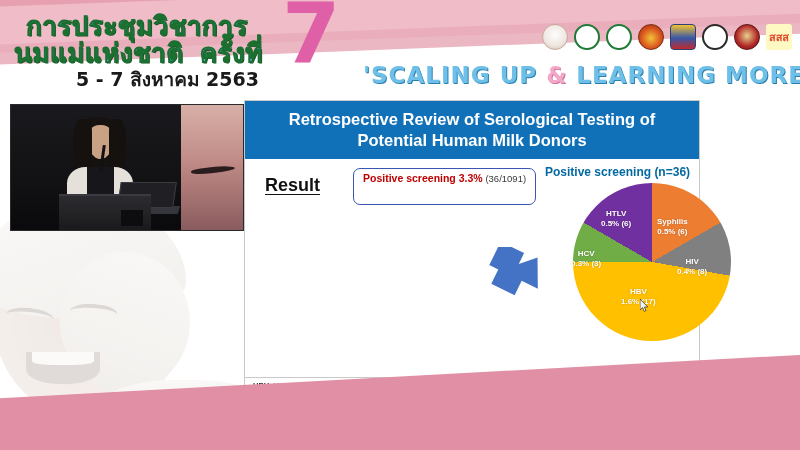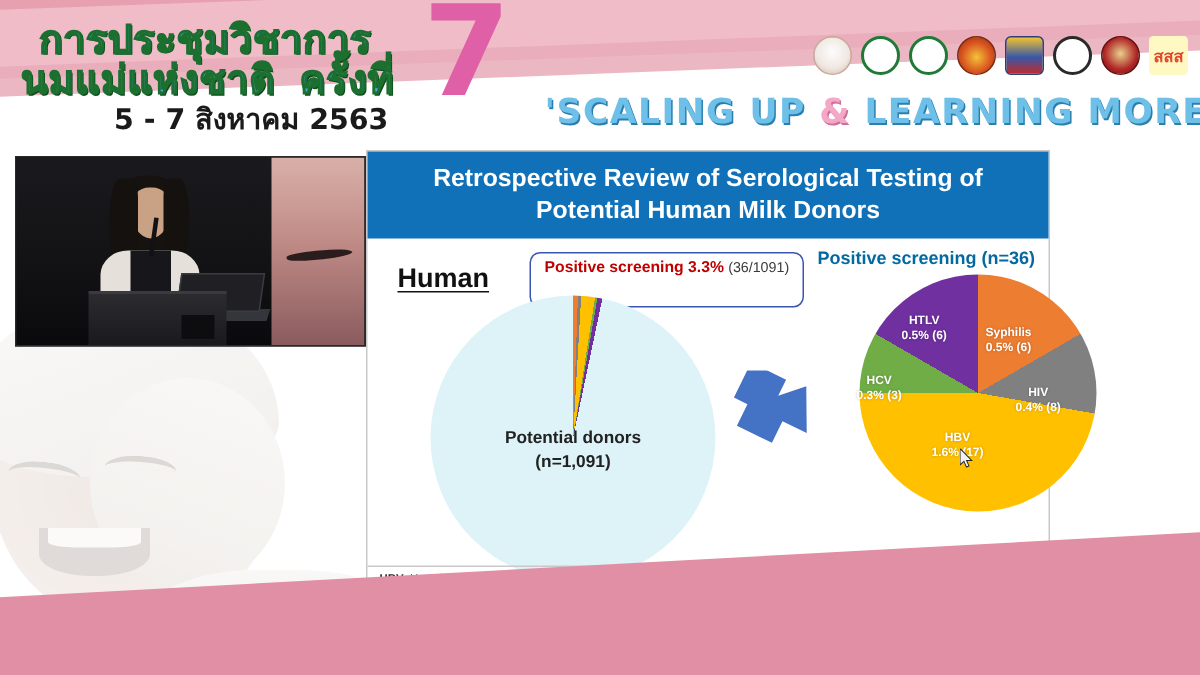--- a/index.html
+++ b/index.html
@@ -480,34 +480,27 @@
         <div class="vid-podium-plate"></div>
       </div>
   </div>
 
   <div class="slide">
 
     <div class="slide-title">Retrospective Review of Serological Testing of Potential Human Milk Donors</div>
 
     <div class="slide-body">
 
-      <div class="result-label">Human</div>
+      <div class="result-label">Result</div>
 
       <div class="callout">
         <span class="hi">Positive screening 3.3%</span>
         <span class="frac">(36/1091)</span>
       </div>
 
-      <div class="pie-left-wrap">
-        <div class="pie-left"></div>
-        <div class="pie-left-label">
-          <div>Potential donors</div>
-          <div>(n=1,091)</div>
-        </div>
-      </div>
 
       <svg class="blue-arrow" viewBox="0 0 62 58">
         <path d="M4 4 L30 4 L30 16 L44 2 L58 30 L40 30 L40 46 L14 46 L14 30 L4 30 Z" fill="#4472c4" transform="rotate(26 31 29)"></path>
       </svg>
 
       <div class="right-title">Positive screening (n=36)</div>
 
       <div class="pie-right-wrap">
         <div class="pie-right"></div>
 

